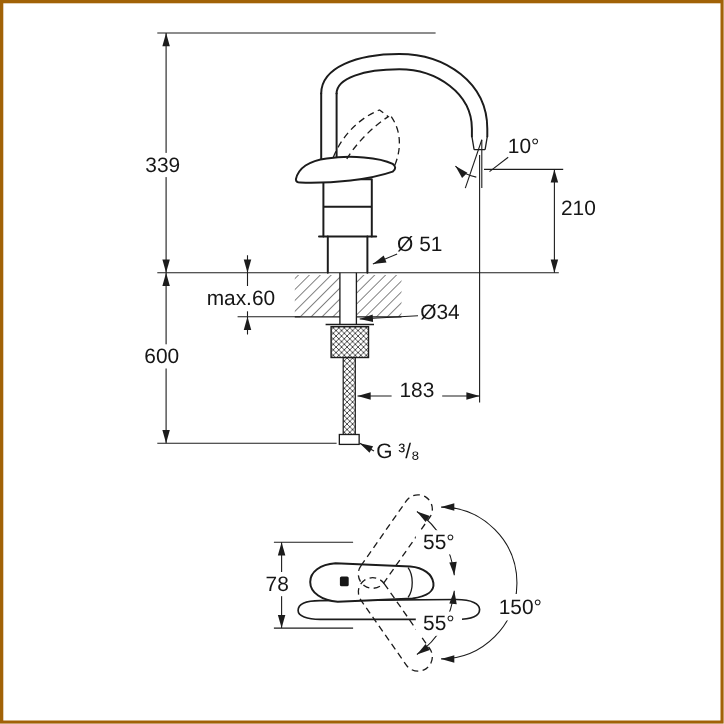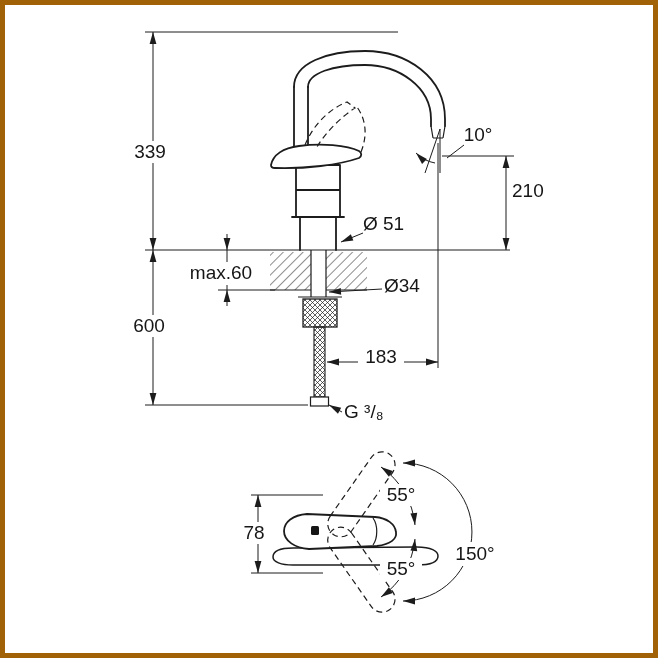--- a/index.html
+++ b/index.html
@@ -1,18 +1,18 @@
 <!DOCTYPE html>
 <html><head>
 <meta charset="utf-8">
 <style>
   html,body{margin:0;padding:0;background:#fff;}
   .canvas{
     width:658px;height:658px;position:relative;background:#ffffff;
-    border:5px solid #a16207;box-sizing:border-box;overflow:hidden;
+    border:3px solid #a16207;box-sizing:border-box;overflow:hidden;
     font-family:"Liberation Sans", sans-serif;
   }
   svg{position:absolute;left:0;top:0;}
   text{font-family:"Liberation Sans", sans-serif;font-size:19px;fill:#161616;}
   .o{stroke:#1c1c1c;stroke-width:1.8;fill:none;stroke-linecap:round;stroke-linejoin:round;}
   .t{stroke:#1c1c1c;stroke-width:1.2;fill:none;}
   .d{stroke:#1c1c1c;stroke-width:1;fill:none;}
   .dash{stroke-dasharray:6 4;}
   .wf{fill:#ffffff;}
   .mask{fill:#ffffff;stroke:none;}

